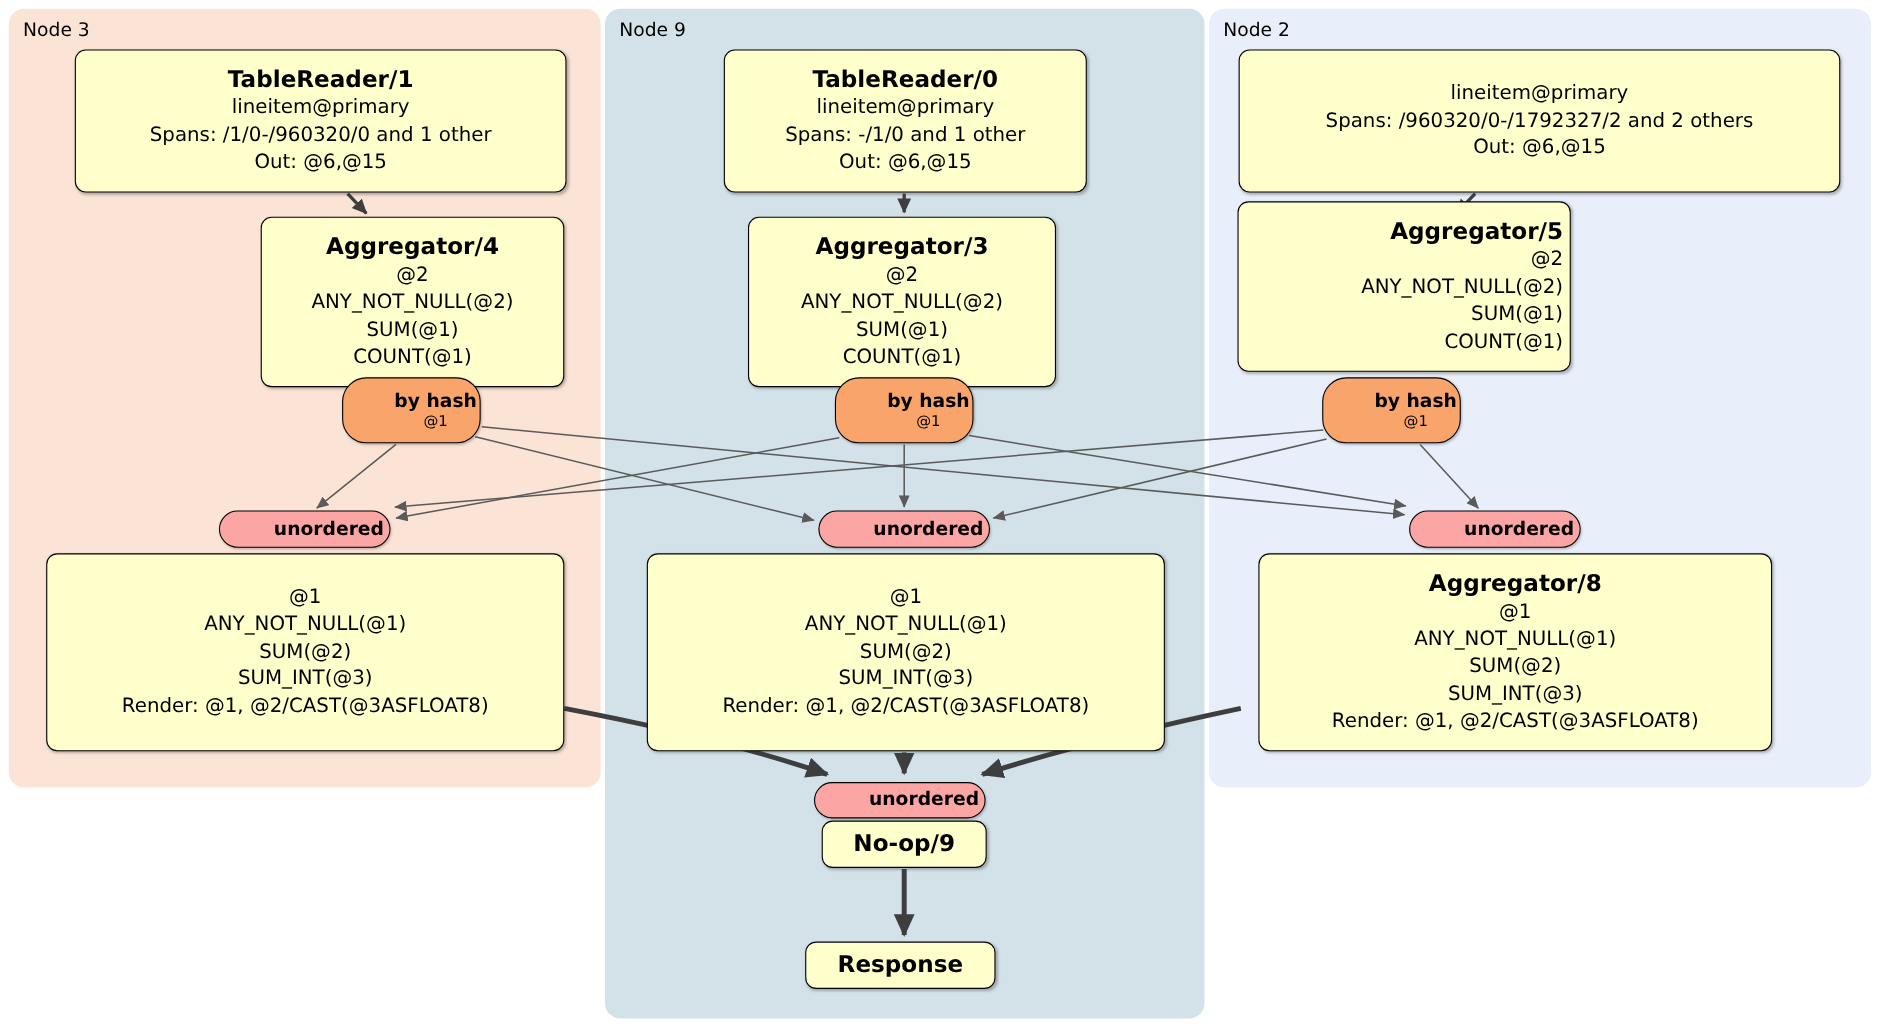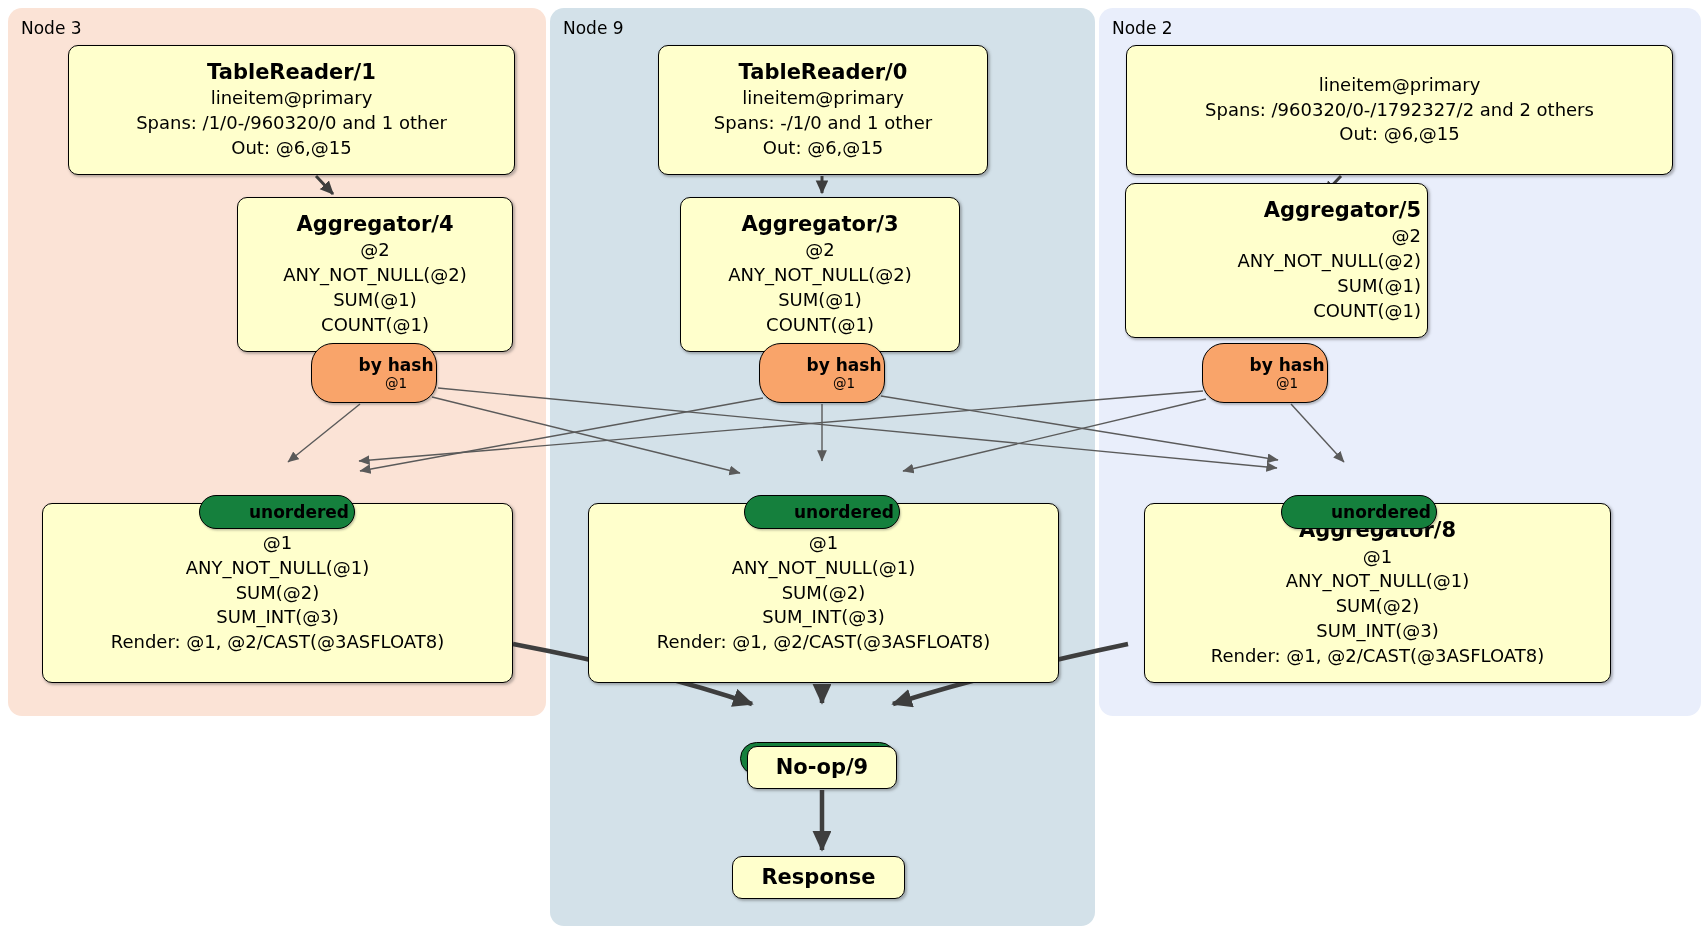--- a/index.html
+++ b/index.html
@@ -21,21 +21,21 @@
   .proc .line{font-size:18px;line-height:1.38;}
   .router{
     position:absolute;z-index:2;border:1.7px solid #000;text-align:center;
     box-sizing:border-box;display:flex;flex-direction:column;justify-content:center;
     box-shadow:1px 1.5px 2px rgba(60,60,60,.3);
     padding-left:44px;
   }
   .byhash{background:#f9a46a;border-radius:22px;}
   .byhash .rlabel{font-weight:bold;font-size:17px;line-height:1.2;}
   .byhash .rarg{font-size:13.5px;line-height:1.2;}
-  .unordered{background:#15803d;border-radius:17px;margin-top:31px;}
+  .unordered{background:#fca5a5;border-radius:17px;}
   .unordered .rlabel{font-weight:bold;font-size:17px;line-height:1.1;}
 </style>
 </head>
 <body>
 
 <div id="canvas">
 
   <div class="panel" style="left:8px;top:8px;width:538px;height:708px;background:#fbe3d6;">
     <div class="panel-label">Node 3</div>
   </div>

